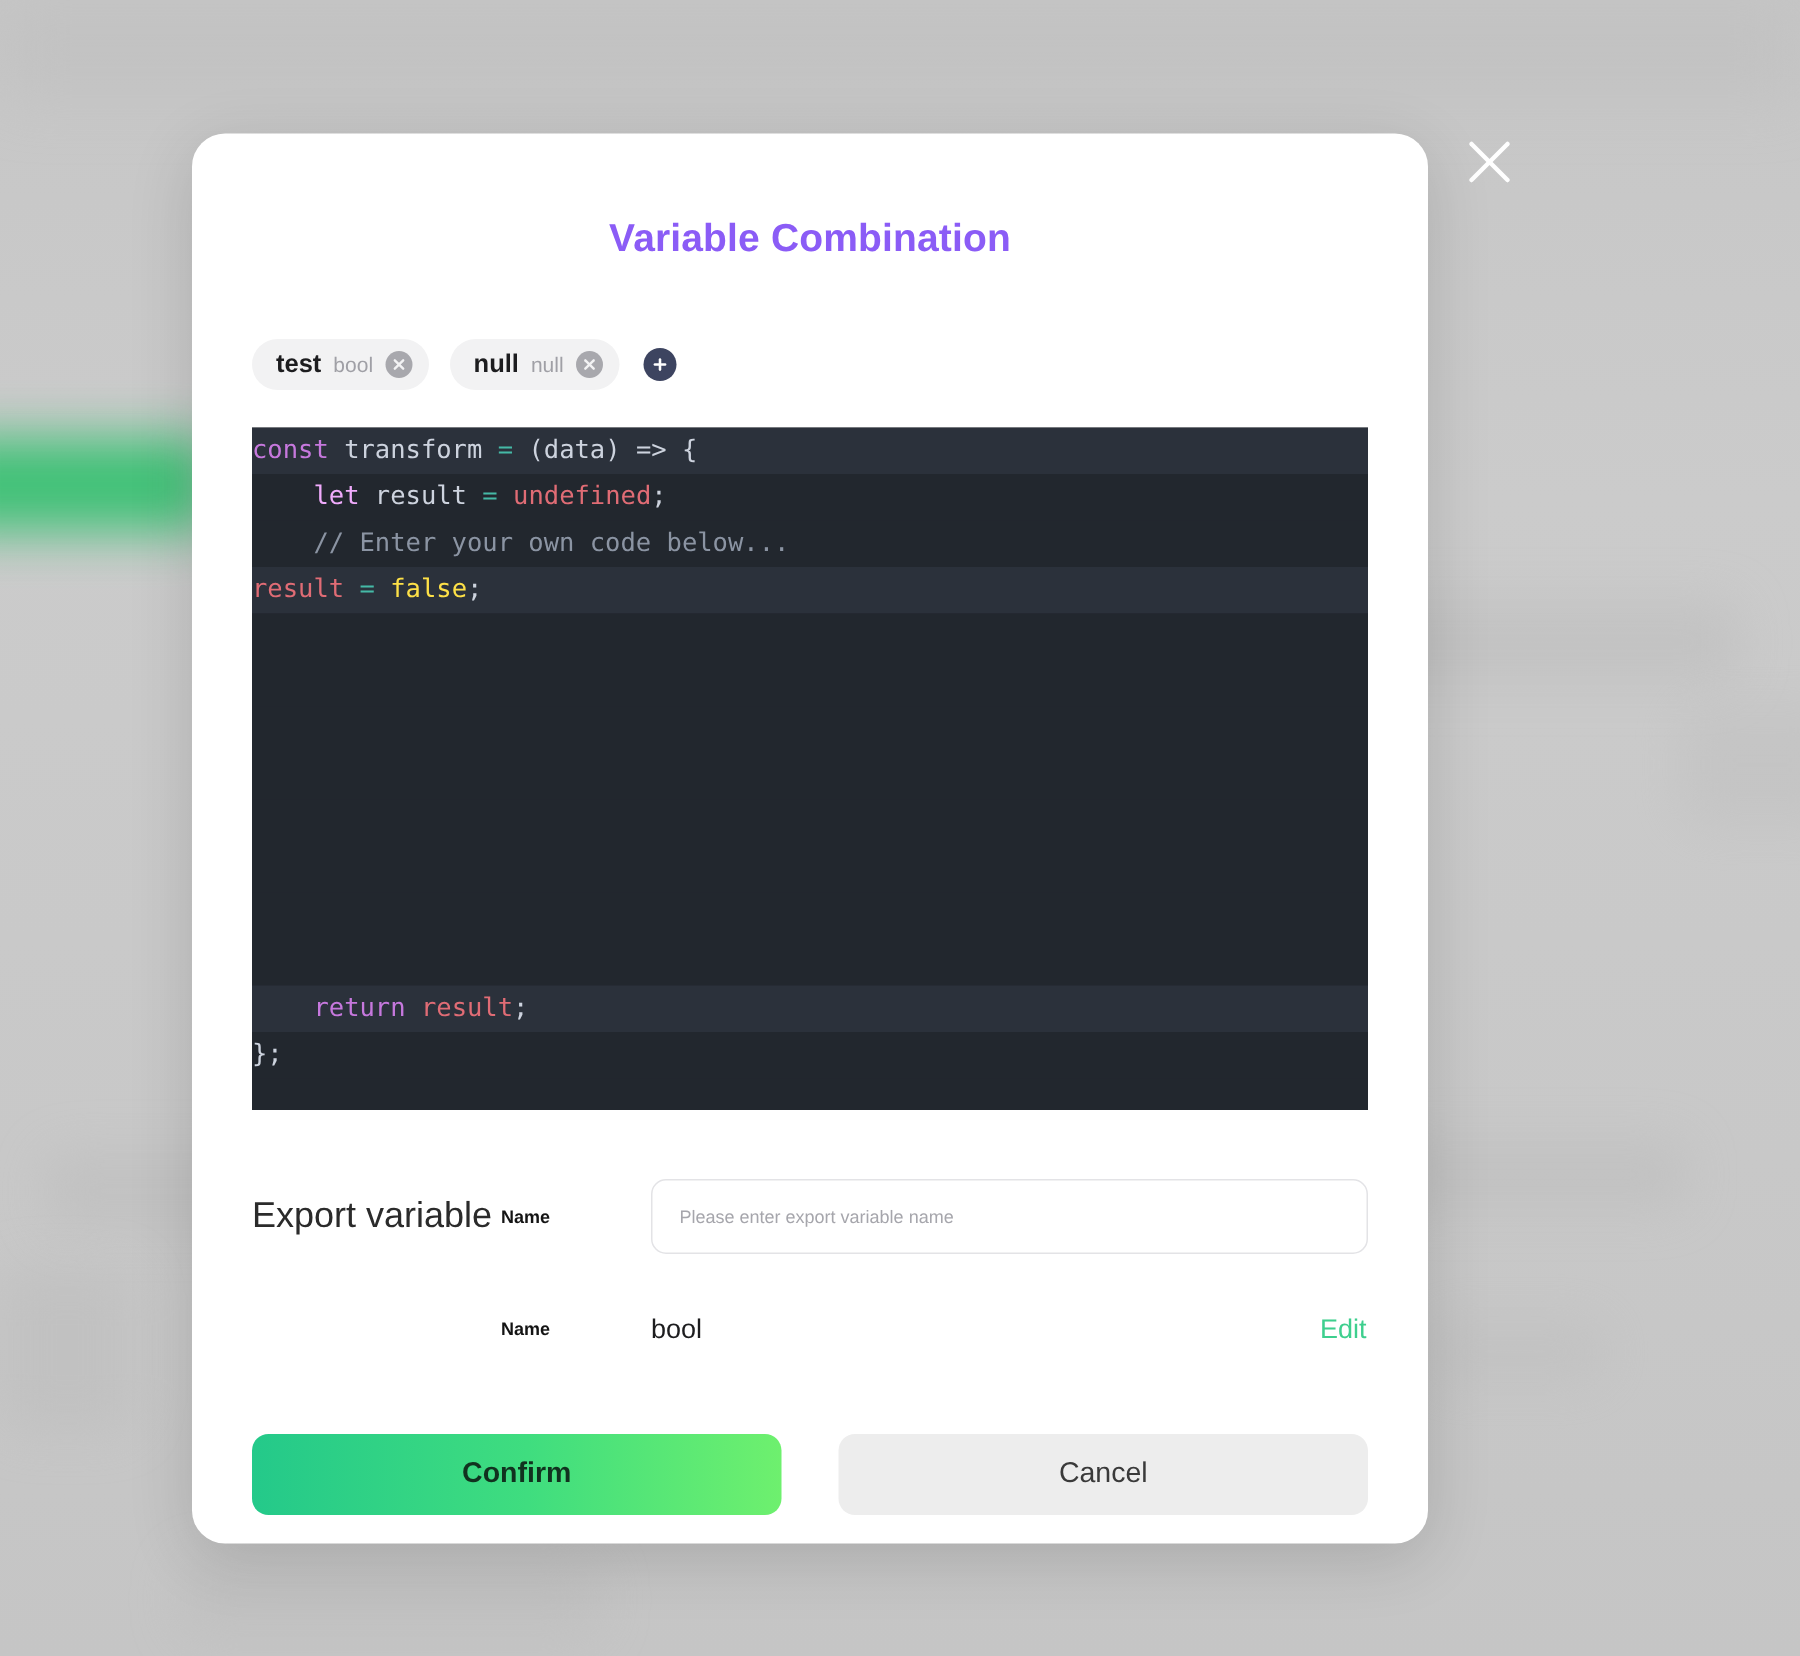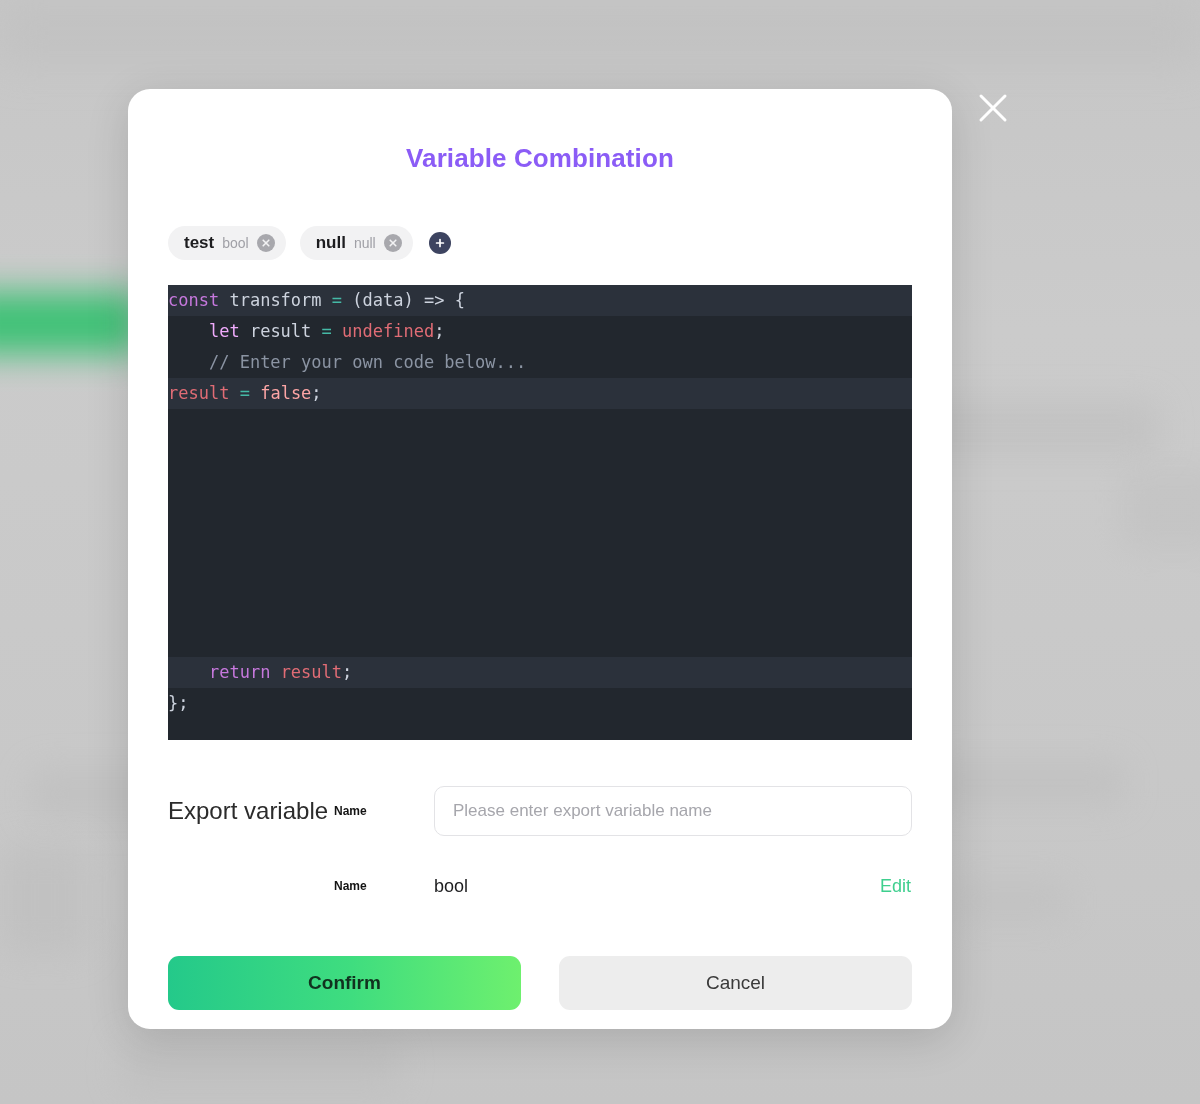--- a/index.html
+++ b/index.html
@@ -148,21 +148,21 @@
   .ln.ro   { background: #2b313b; }  
   .ln.edit { background: #22272e; }
   .filler  { background: #22272e; }
 
   .tok-kw      { color: #c678dd; }
   .tok-kw2     { color: #f0abfc; }
   .tok-plain   { color: #cdd3de; }
   .tok-op      { color: #45b9a6; }
   .tok-var     { color: #e06c75; }
   .tok-const   { color: #e06c75; }
-  .tok-lit     { color: #fca5a5; }
+  .tok-lit     { color: #fde047; }
   .tok-comment { color: #8b94a3; }
 
   
   .export-section { margin: 45px 40px 0 40px; }
   .export-row {
     display: flex;
     align-items: center;
     height: 52px;
   }
   .export-label {
@@ -175,21 +175,21 @@
     font-size: 12px;
     font-weight: 600;
     color: #141414;
   }
   .name-input {
     flex: 1;
     height: 50px;
     border: 1px solid #e3e3e6;
     border-radius: 10px;
     padding: 0 18px;
-    font-size: 17px;
+    font-size: 12px;
     font-family: "Liberation Sans", sans-serif;
     color: #737373;
     background: #fff;
     outline: none;
   }
   .name-input::placeholder { color: #a6a6ac; }
 
   .export-row.second { margin-top: 23px; }
   .type-value {
     flex: 1;

